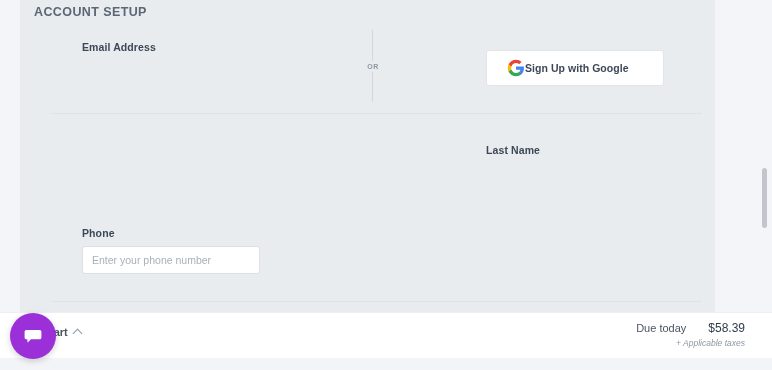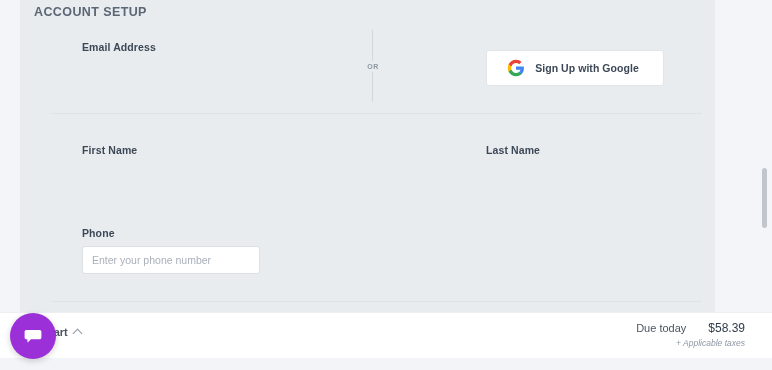--- a/index.html
+++ b/index.html
@@ -133,21 +133,20 @@
     cursor: pointer;
   }
   .google-icon {
     width: 18px;
     height: 18px;
     margin-left: 20px;
     flex: 0 0 auto;
   }
   .google-btn-label {
     flex: 1;
-    text-align: center;
     font-size: 10.5px;
     font-weight: 700;
     color: #3d4857;
     padding-right: 14px;
     letter-spacing: 0.05px;
   }
 
   
   .footer {
     position: absolute;
@@ -265,21 +264,20 @@
     <svg class="google-icon" viewBox="0 0 48 48">
       <path fill="#4285F4" d="M45.12 24.5c0-1.56-.14-3.06-.4-4.5H24v8.51h11.84c-.51 2.75-2.06 5.08-4.39 6.64v5.52h7.11c4.16-3.83 6.56-9.47 6.56-16.17z"></path>
       <path fill="#34A853" d="M24 46c5.94 0 10.92-1.97 14.56-5.33l-7.11-5.52c-1.97 1.32-4.49 2.1-7.45 2.1-5.73 0-10.58-3.87-12.31-9.07H4.34v5.7C7.96 41.07 15.4 46 24 46z"></path>
       <path fill="#FBBC05" d="M11.69 28.18c-.44-1.32-.69-2.73-.69-4.18s.25-2.86.69-4.18v-5.7H4.34C2.85 17.09 2 20.45 2 24s.85 6.91 2.34 9.88l7.35-5.7z"></path>
       <path fill="#EA4335" d="M24 10.75c3.23 0 6.13 1.11 8.41 3.29l6.31-6.31C34.91 4.18 29.93 2 24 2 15.4 2 7.96 6.93 4.34 14.12l7.35 5.7c1.73-5.2 6.58-9.07 12.31-9.07z"></path>
     </svg>
     <span class="google-btn-label">Sign Up with Google</span>
   </div>
 
   <div class="field f-first">
-    <div class="field-label">First Name</div>
   </div>
 
   <div class="field f-last">
     <div class="field-label">Last Name</div>
   </div>
 
   <div class="field f-phone">
     <div class="field-label">Phone</div>
     <input class="field-input" type="text" placeholder="Enter your phone number" style="">
   </div>

